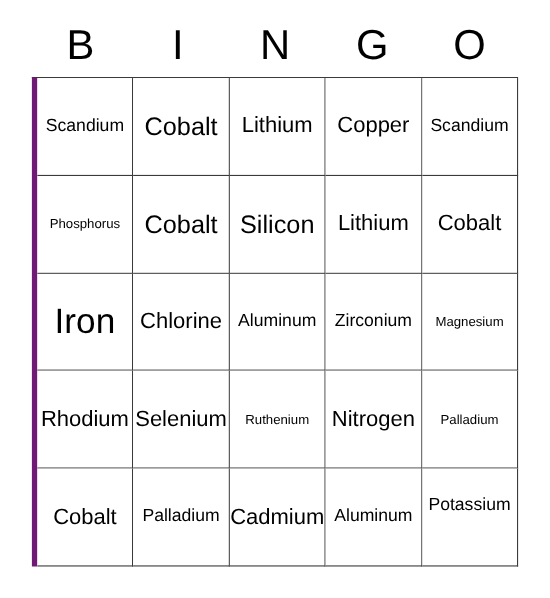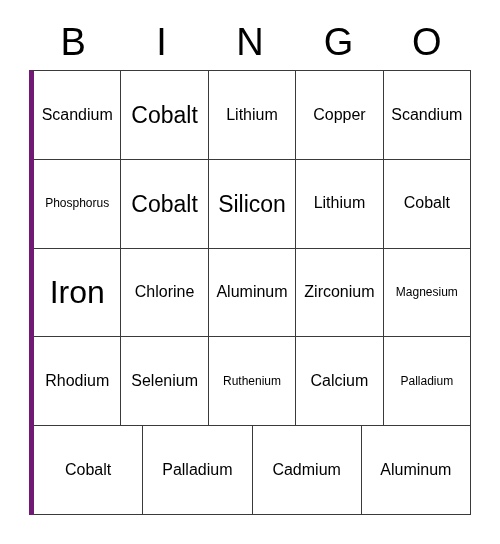--- a/index.html
+++ b/index.html
@@ -78,21 +78,21 @@
   .cell-label {
     display: block;
     line-height: 1.05;
     color: #000000;
     white-space: nowrap;
   }
 
   
   .fs-xl   { font-size: 32px; }
   .fs-lg   { font-size: 23px; }
-  .fs-md   { font-size: 16px; }
+  .fs-md   { font-size: 20px; }
   .fs-sm   { font-size: 16px; }
   .fs-xs   { font-size: 12px; }
 
   
   .cell.align-high { align-items: center; }
   .cell.align-high .cell-label { position: relative; top: -10px; }
 </style>
 </head>
 <body>
 
@@ -166,36 +166,39 @@
       <div class="cell">
           <span class="cell-label fs-md">Rhodium</span>
         </div>
       <div class="cell">
           <span class="cell-label fs-md">Selenium</span>
         </div>
       <div class="cell">
           <span class="cell-label fs-xs">Ruthenium</span>
         </div>
       <div class="cell">
-          <span class="cell-label fs-md">Calcium</span>
+          <span class="cell-label fs-md">Nitrogen</span>
         </div>
       <div class="cell">
           <span class="cell-label fs-xs">Palladium</span>
         </div>
     </div>
 
     <div class="grid-row">
       <div class="cell">
           <span class="cell-label fs-md">Cobalt</span>
         </div>
       <div class="cell">
           <span class="cell-label fs-sm">Palladium</span>
         </div>
       <div class="cell">
           <span class="cell-label fs-md">Cadmium</span>
         </div>
       <div class="cell">
           <span class="cell-label fs-sm">Aluminum</span>
+        </div>
+      <div class="cell align-high">
+          <span class="cell-label fs-sm">Potassium</span>
         </div>
     </div>
 
   </div>
 </div>
 
 </body></html>

